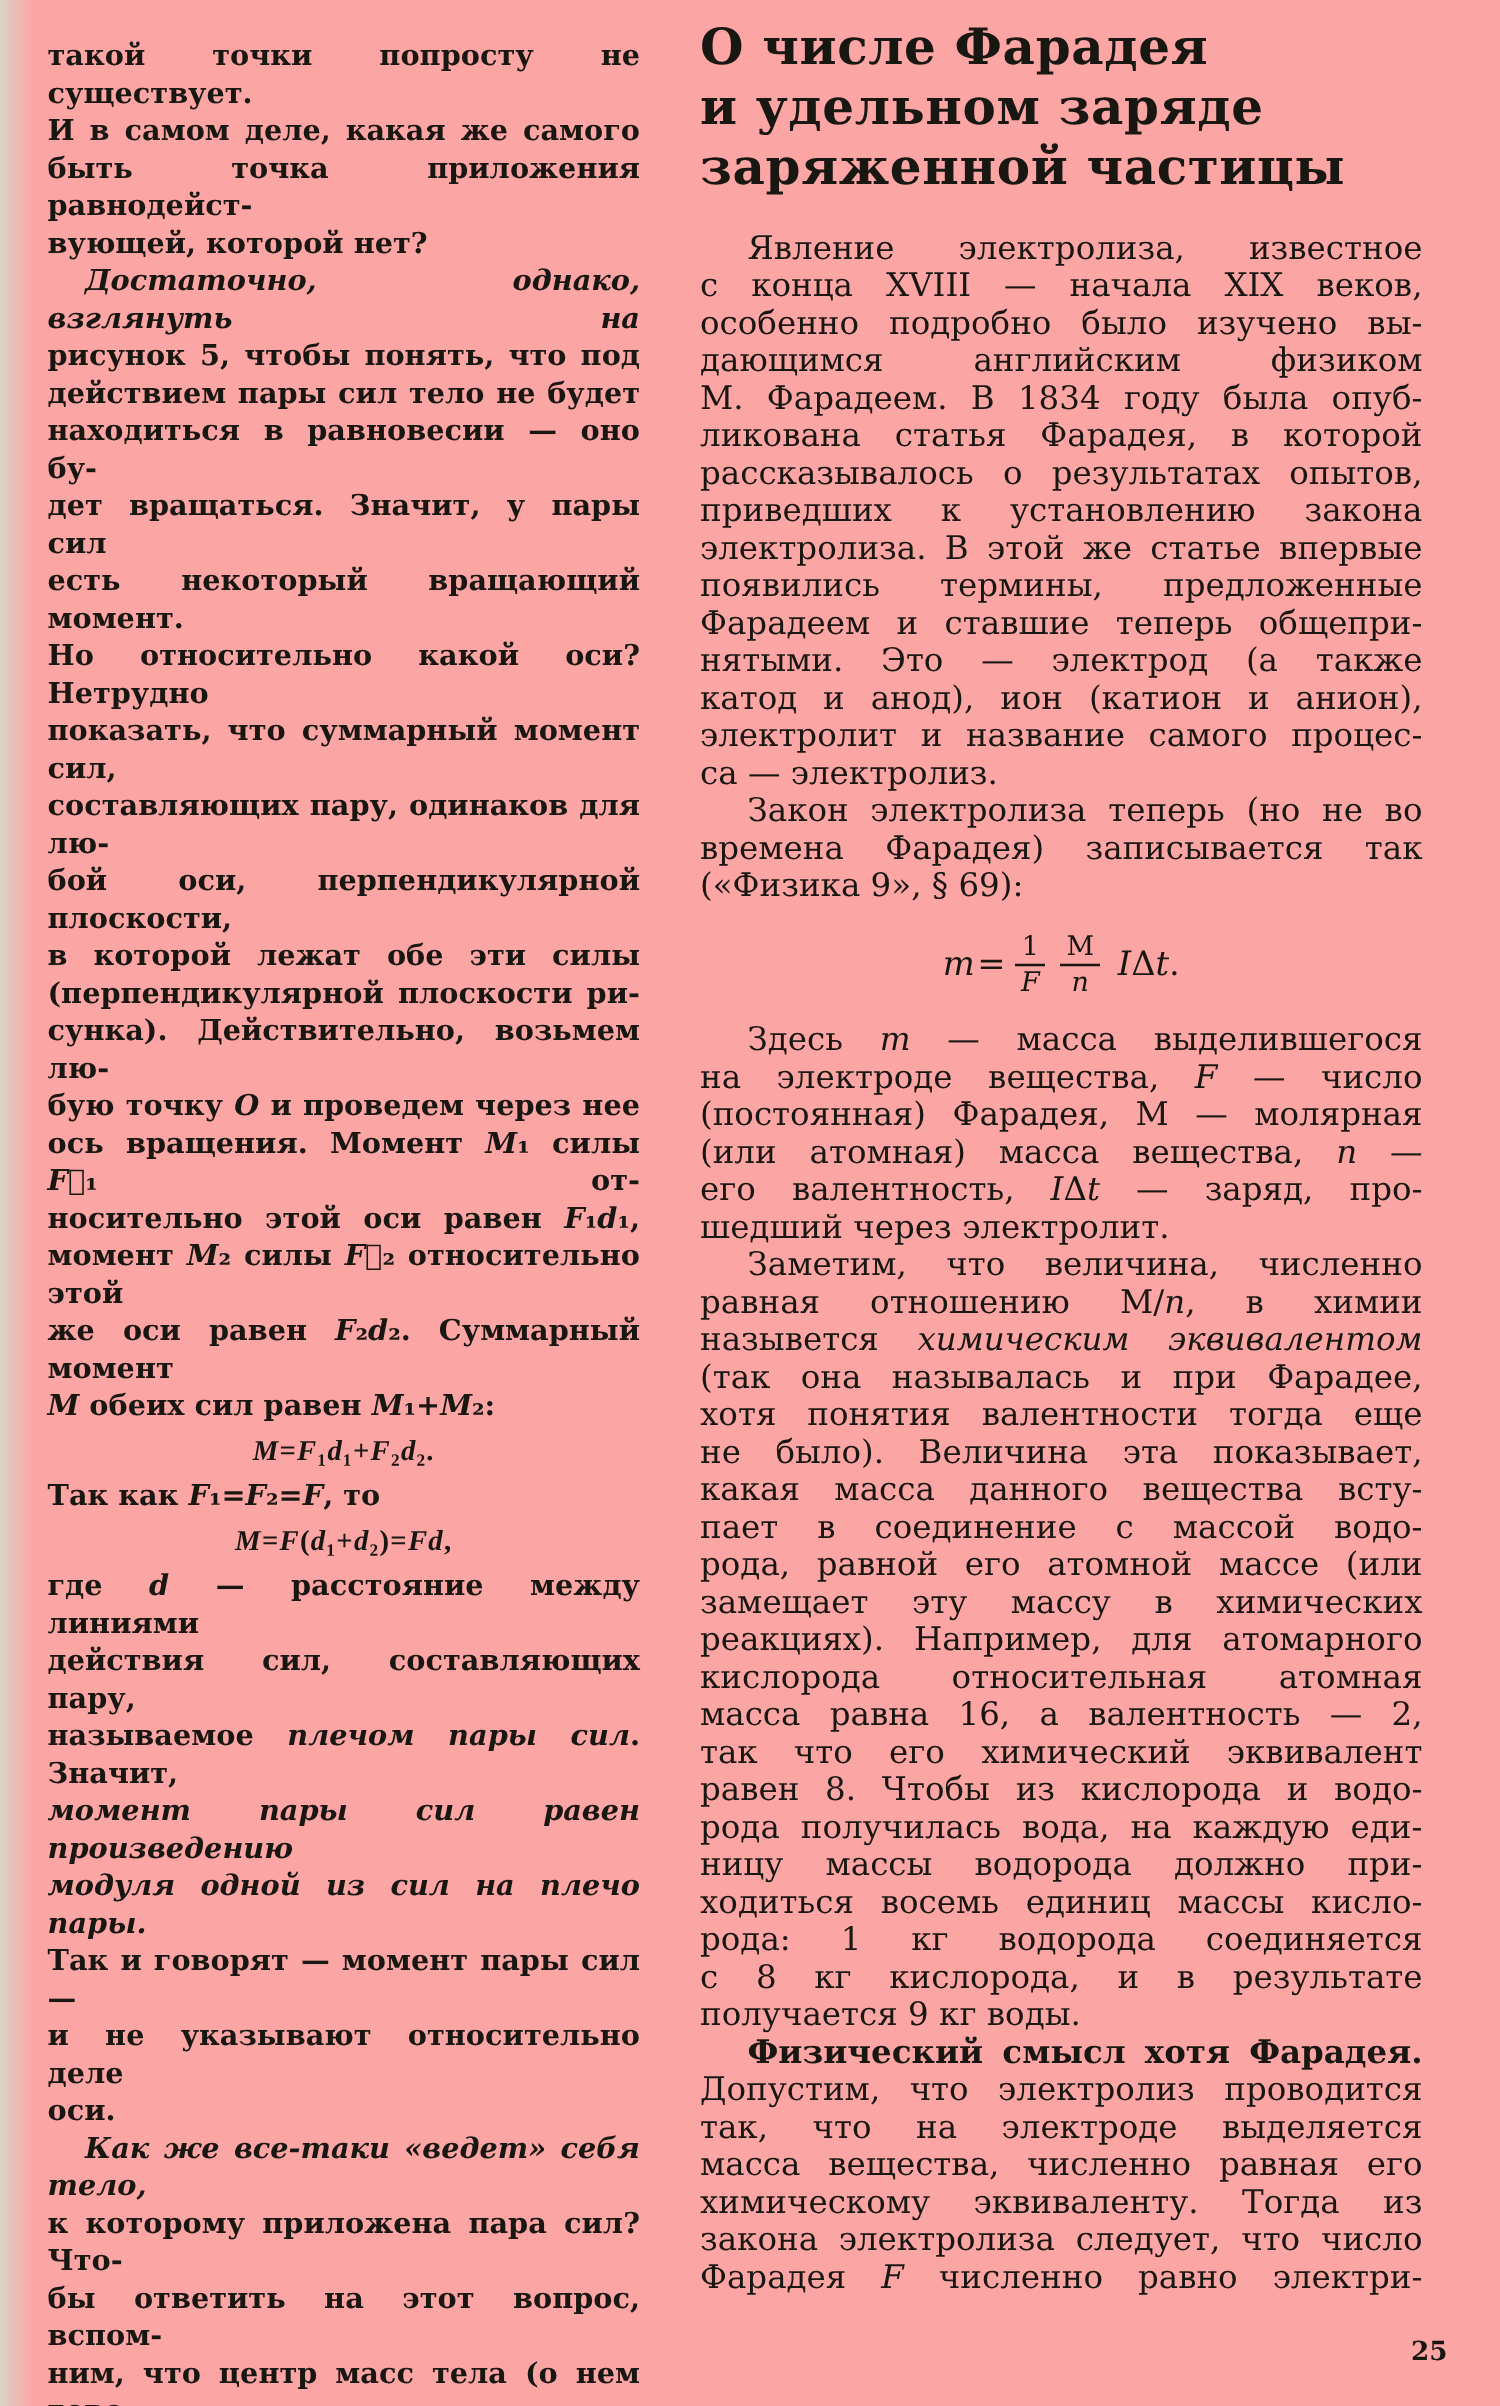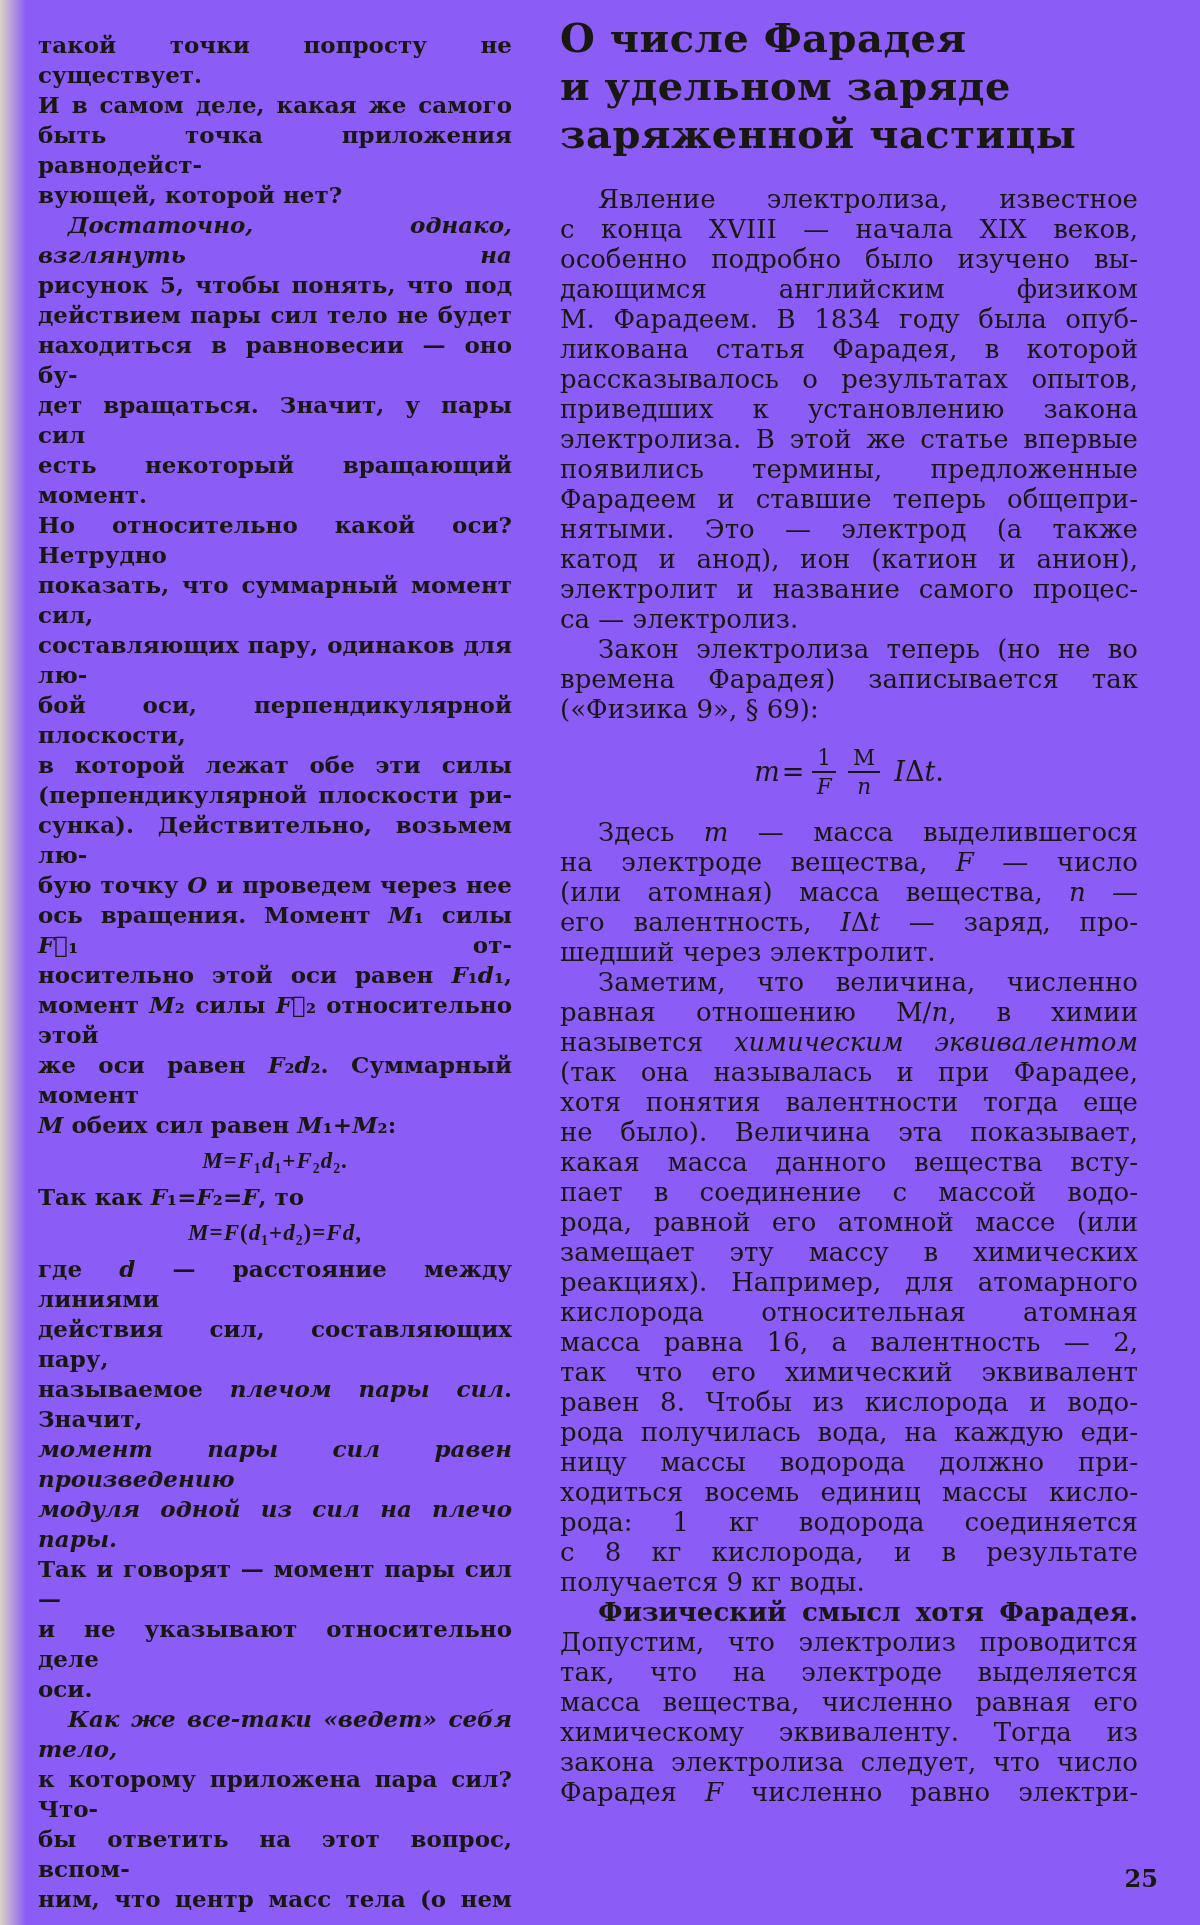--- a/index.html
+++ b/index.html
@@ -1,19 +1,19 @@
 <!DOCTYPE html>
 <html><head>
 <meta charset="utf-8">
 <style>
   html,body{margin:0;padding:0;}
   body{background:#e9e5da;}
   .page{
     position:relative;width:1200px;height:1925px;margin:0 auto;
-    background:#8b5cf6;color:#191712;overflow:hidden;
+    background:#fca5a5;color:#191712;overflow:hidden;
     font-family:"DejaVu Serif","Liberation Serif",serif;
   }
   .gutter{position:absolute;left:0;top:0;width:26px;height:100%;
     background:linear-gradient(90deg,#d8d4c7,rgba(242,239,232,0));}
   .col{position:absolute;}
   .col-left{left:38px;top:30px;width:474px;font-size:23px;line-height:30px;font-weight:700;}
   .col-right{left:560px;top:14px;width:578px;font-size:26px;line-height:30px;}
   .line{min-height:1em;}
   .jl{text-align:justify;text-align-last:justify;}
   .ll{text-align:justify;text-align-last:left;}
@@ -23,21 +23,21 @@
   .formula{text-align:center;margin:6px 0;}
   .col-left .formula{font-size:23px;letter-spacing:1px;font-family:Liberation Serif, serif;}
   .bigform{display:flex;justify-content:center;align-items:center;margin:22px 0 18px;font-size:27px;}
   .frac{display:inline-flex;flex-direction:column;align-items:center;font-size:0.8em;line-height:1.1;margin:0 6px;}
   .frac .num{border-bottom:2px solid currentColor;padding:0 5px 1px;}
   .frac .den{padding-top:2px;}
   .eq{margin:0 2px;}
   .rhs{margin-left:8px;font-style:normal;}
   .title{font-size:40px;line-height:48px;font-weight:700;margin:0 0 26px;letter-spacing:0.5px;}
   .title .tl{display:block;}
-  .pageno{position:absolute;right:42px;bottom:32px;font-size:24px;font-weight:700;}
+  .pageno{position:absolute;right:42px;bottom:32px;font-size:21px;font-weight:700;}
   i{font-style:italic;}
   b{font-weight:700;}
 </style>
 </head>
 <body>
 
 <div class="page">
   <div class="gutter"></div>
 
   <div class="col col-left">
@@ -131,20 +131,21 @@
           </span>
           <span class="frac">
             <span class="num">M</span>
             <span class="den"><i>n</i></span>
           </span>
           <span class="rhs"><i>I</i>Δ<i>t</i>.</span>
         </div>
         <div class="para">
           <div class="line jl ind">Здесь <i>m</i> — масса выделившегося</div>
           <div class="line jl">на электроде вещества, <i>F</i> — число</div>
+          <div class="line jl">(постоянная) Фарадея, М — молярная</div>
           <div class="line jl">(или атомная) масса вещества, <i>n</i> —</div>
           <div class="line jl">его валентность, <i>I</i>Δ<i>t</i> — заряд, про-</div>
           <div class="line ll">шедший через электролит.</div>
         </div>
         <div class="para">
           <div class="line jl ind">Заметим, что величина, численно</div>
           <div class="line jl">равная отношению М/<i>n</i>, в химии</div>
           <div class="line jl">назывется <i>химическим эквивалентом</i></div>
           <div class="line jl">(так она называлась и при Фарадее,</div>
           <div class="line jl">хотя понятия валентности тогда еще</div>

